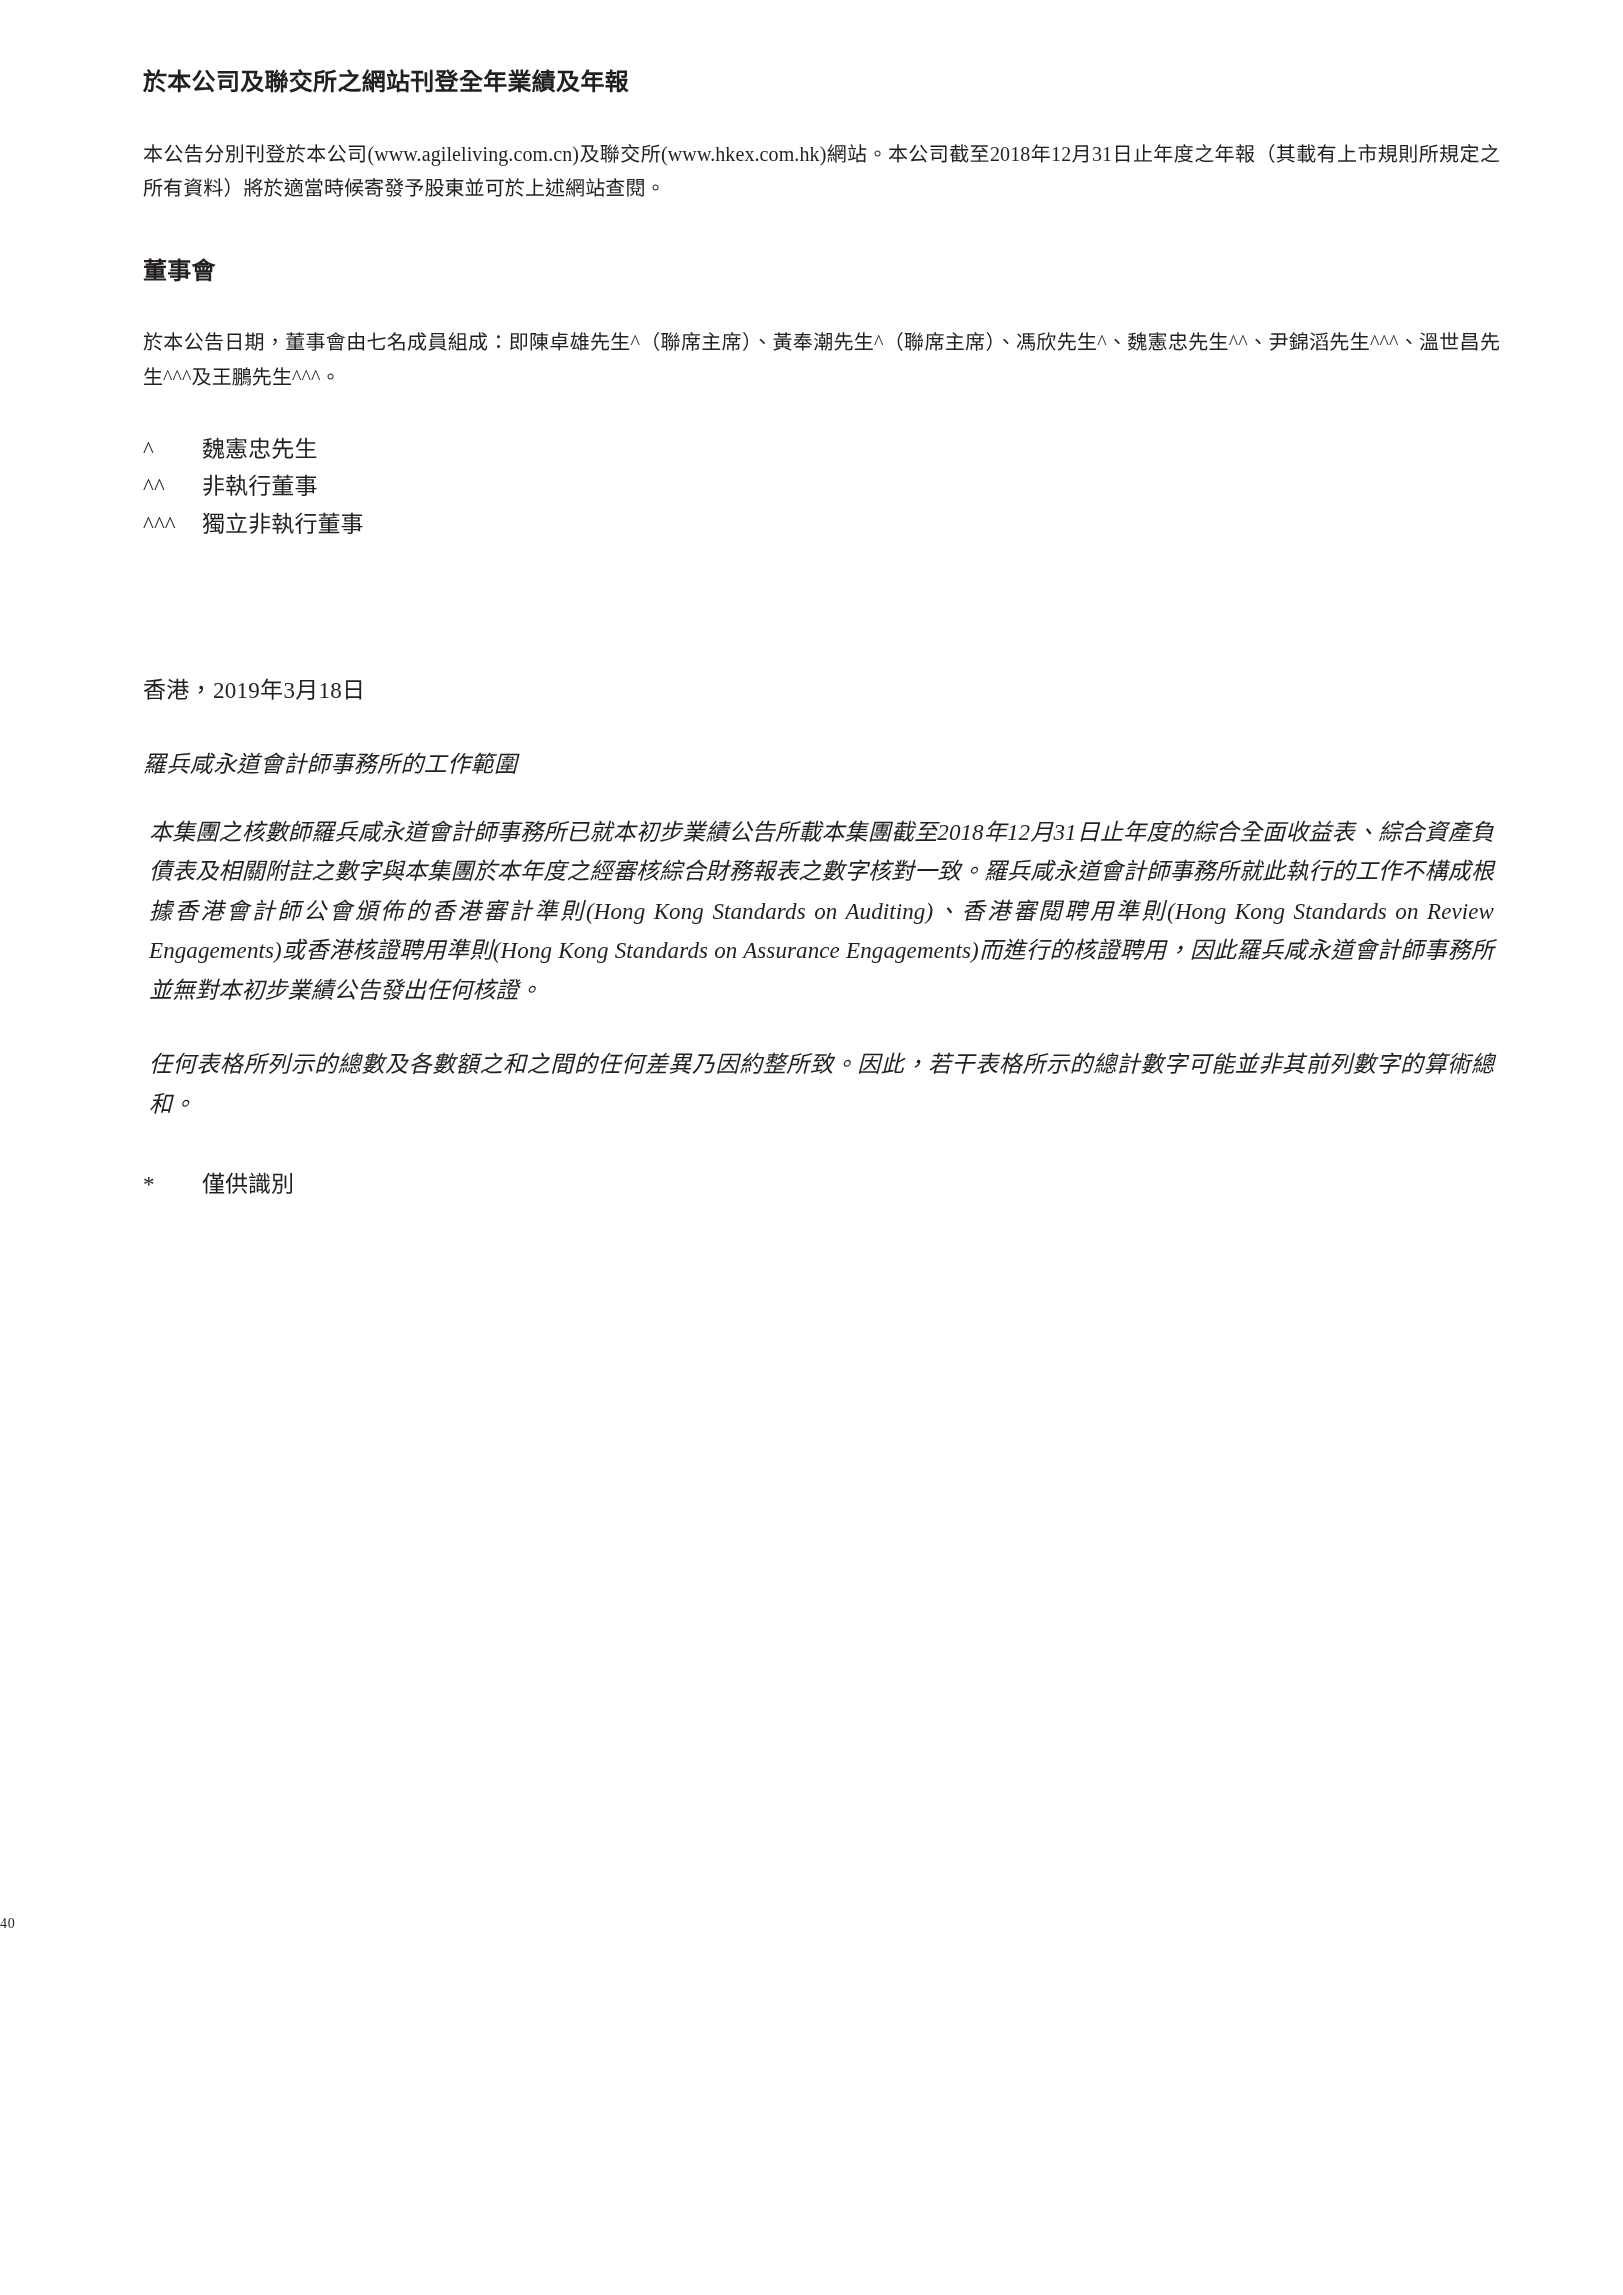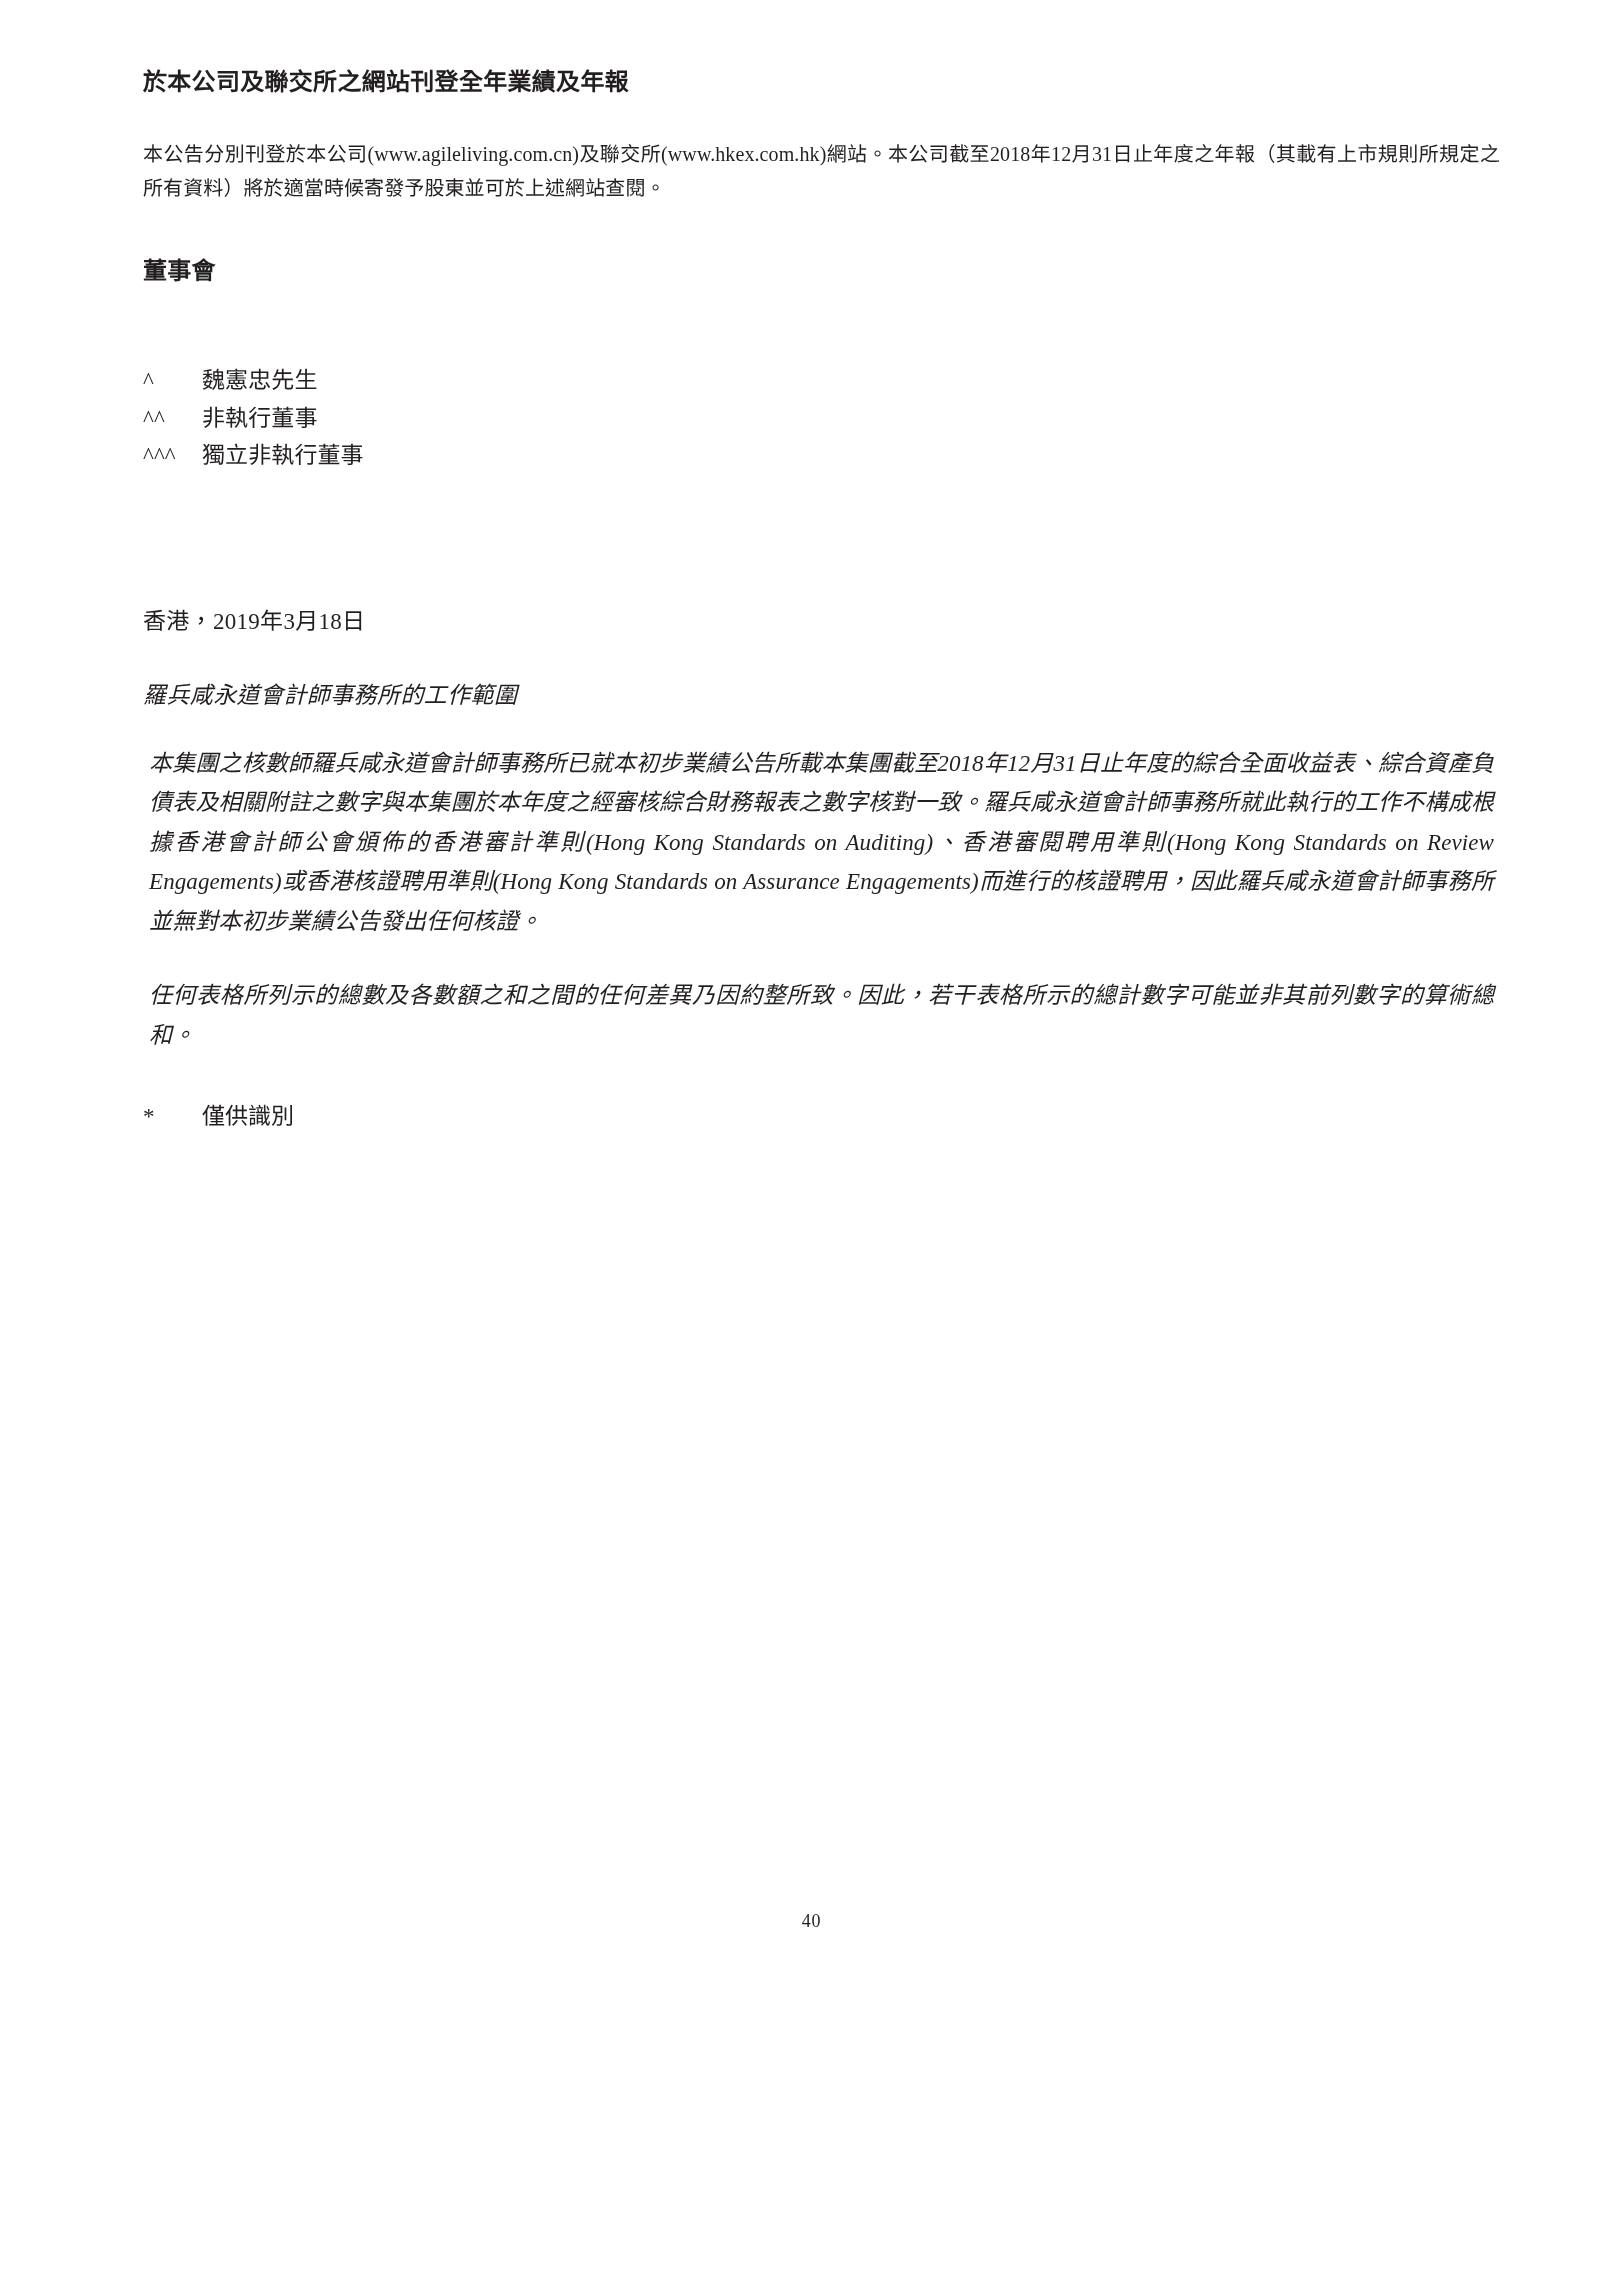--- a/index.html
+++ b/index.html
@@ -119,22 +119,21 @@
     line-height: 1.6;
   }
   .star-mark { width: 59px; flex: none; }
 
   
   .page-number {
     position: absolute;
     left: 0;
     right: 0;
     bottom: 76px;
-    text-align: center;
-    font-size: 18px;
+    font-size: 14px;
     letter-spacing: 0.7px;
   }
 </style>
 </head>
 <body>
 
 <div class="page">
   <div class="content">
 
     <h2 class="h-bold">於本公司及聯交所之網站刊登全年業績及年報</h2>
@@ -142,20 +141,21 @@
     <div class="gap-md"></div>
 
     <p class="para">本公告分別刊登於本公司(www.agileliving.com.cn)及聯交所(www.hkex.com.hk)網站。本公司截至2018年12月31日止年度之年報（其載有上市規則所規定之所有資料）將於適當時候寄發予股東並可於上述網站查閱。</p>
 
     <div class="gap-lg"></div>
 
     <h2 class="h-bold">董事會</h2>
 
     <div class="gap-md"></div>
 
+    <p class="para">於本公告日期，董事會由七名成員組成：即陳卓雄先生^（聯席主席）、黃奉潮先生^（聯席主席）、馮欣先生^、魏憲忠先生^^、尹錦滔先生^^^、溫世昌先生^^^及王鵬先生^^^。</p>
 
     <div class="gap-md"></div>
 
     <div class="notes">
       <div class="note-row">
         <span class="note-mark">^</span>
         <span class="note-text">魏憲忠先生</span>
       </div>
       <div class="note-row">
         <span class="note-mark">^^</span>

